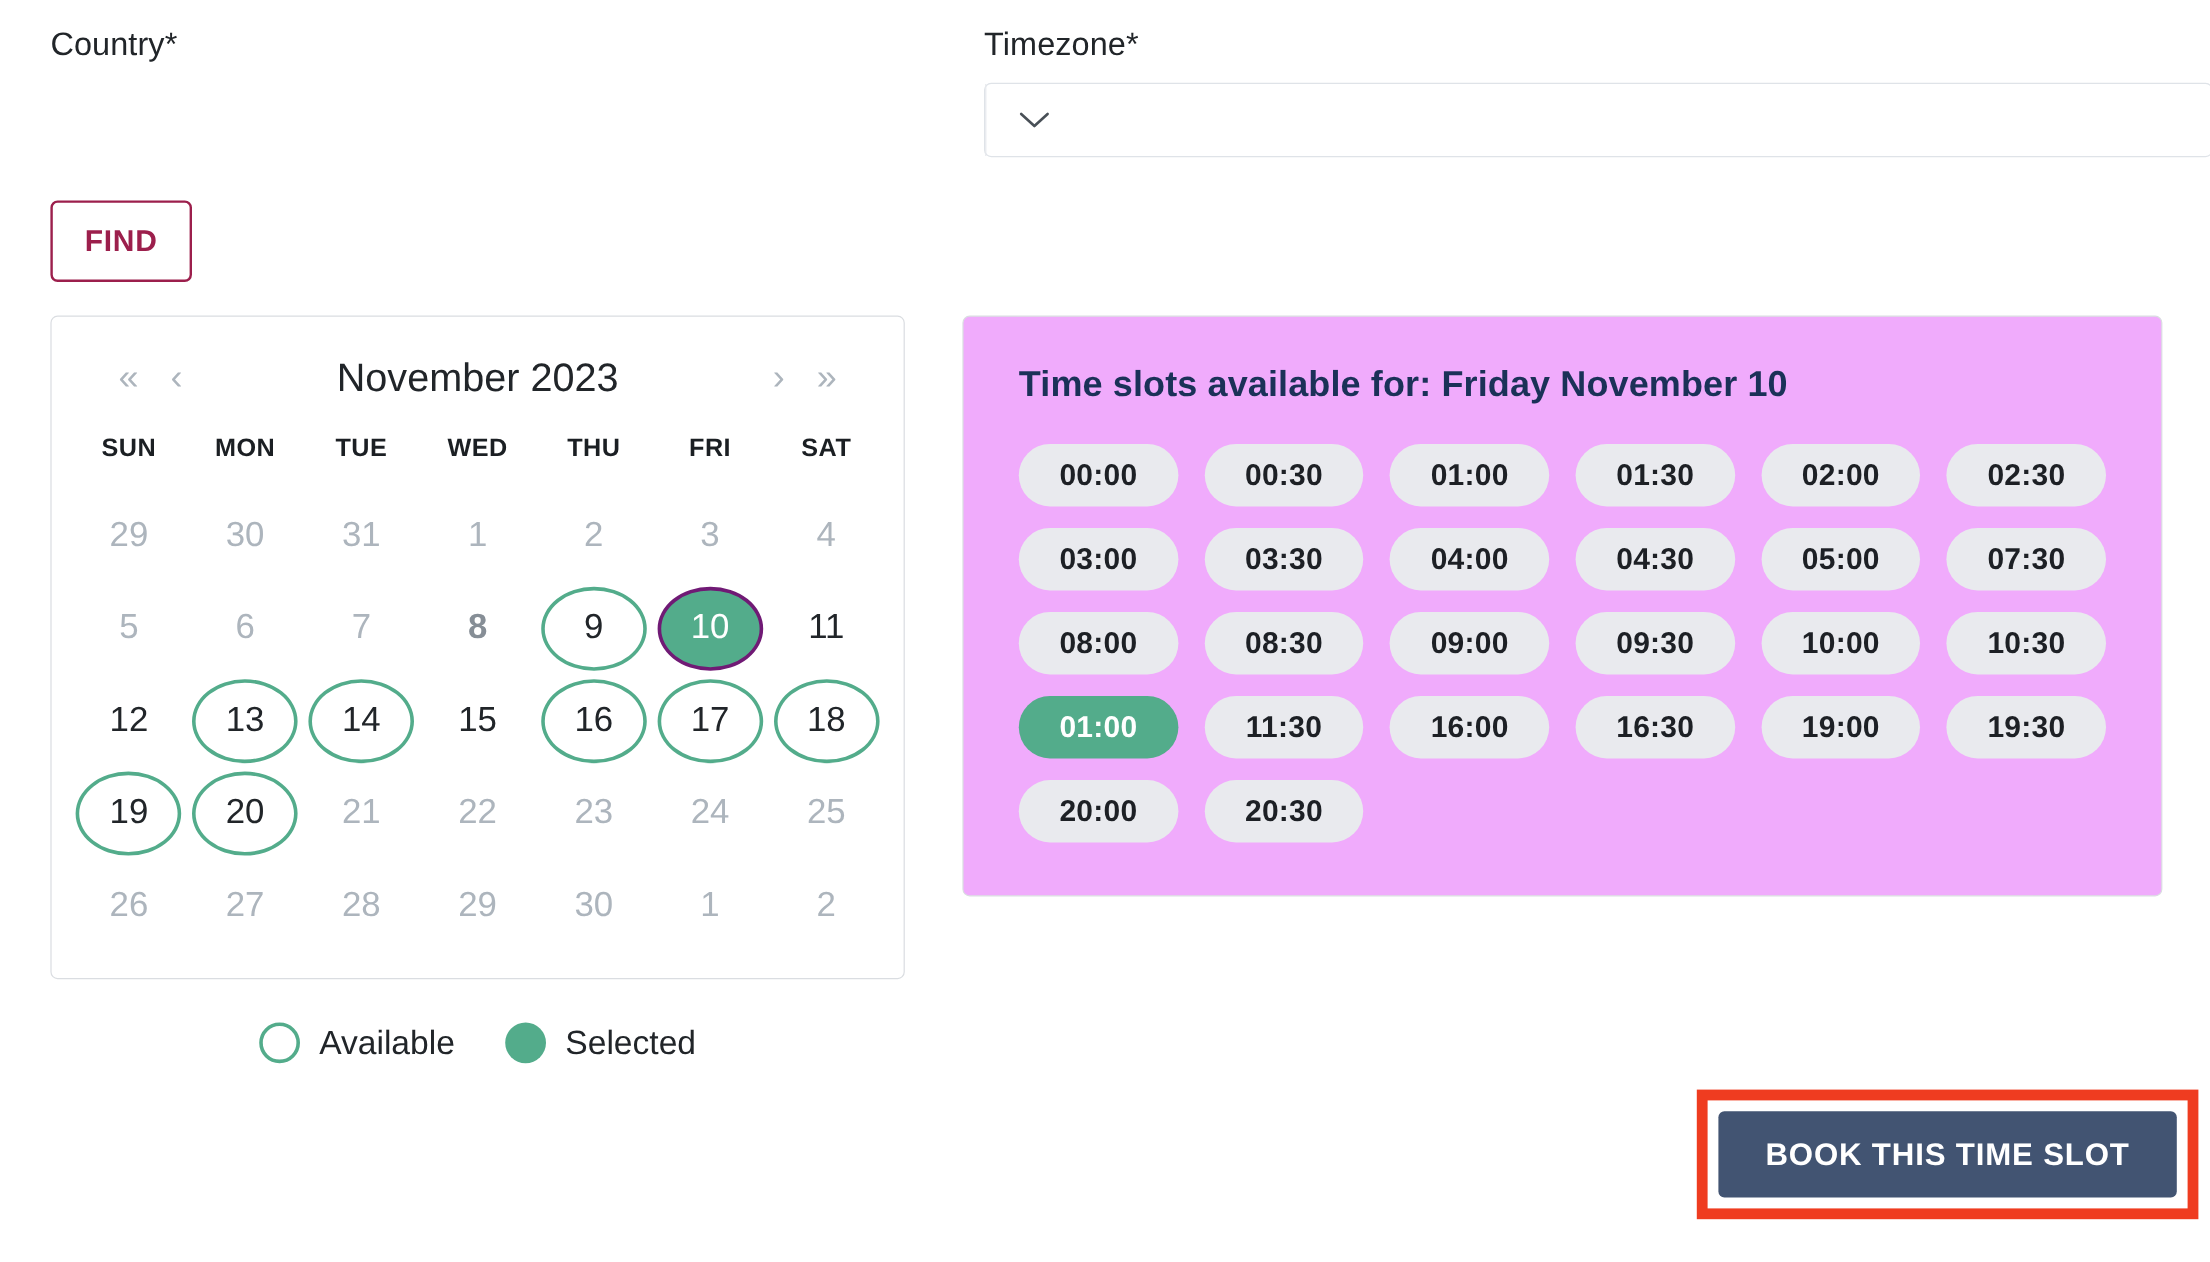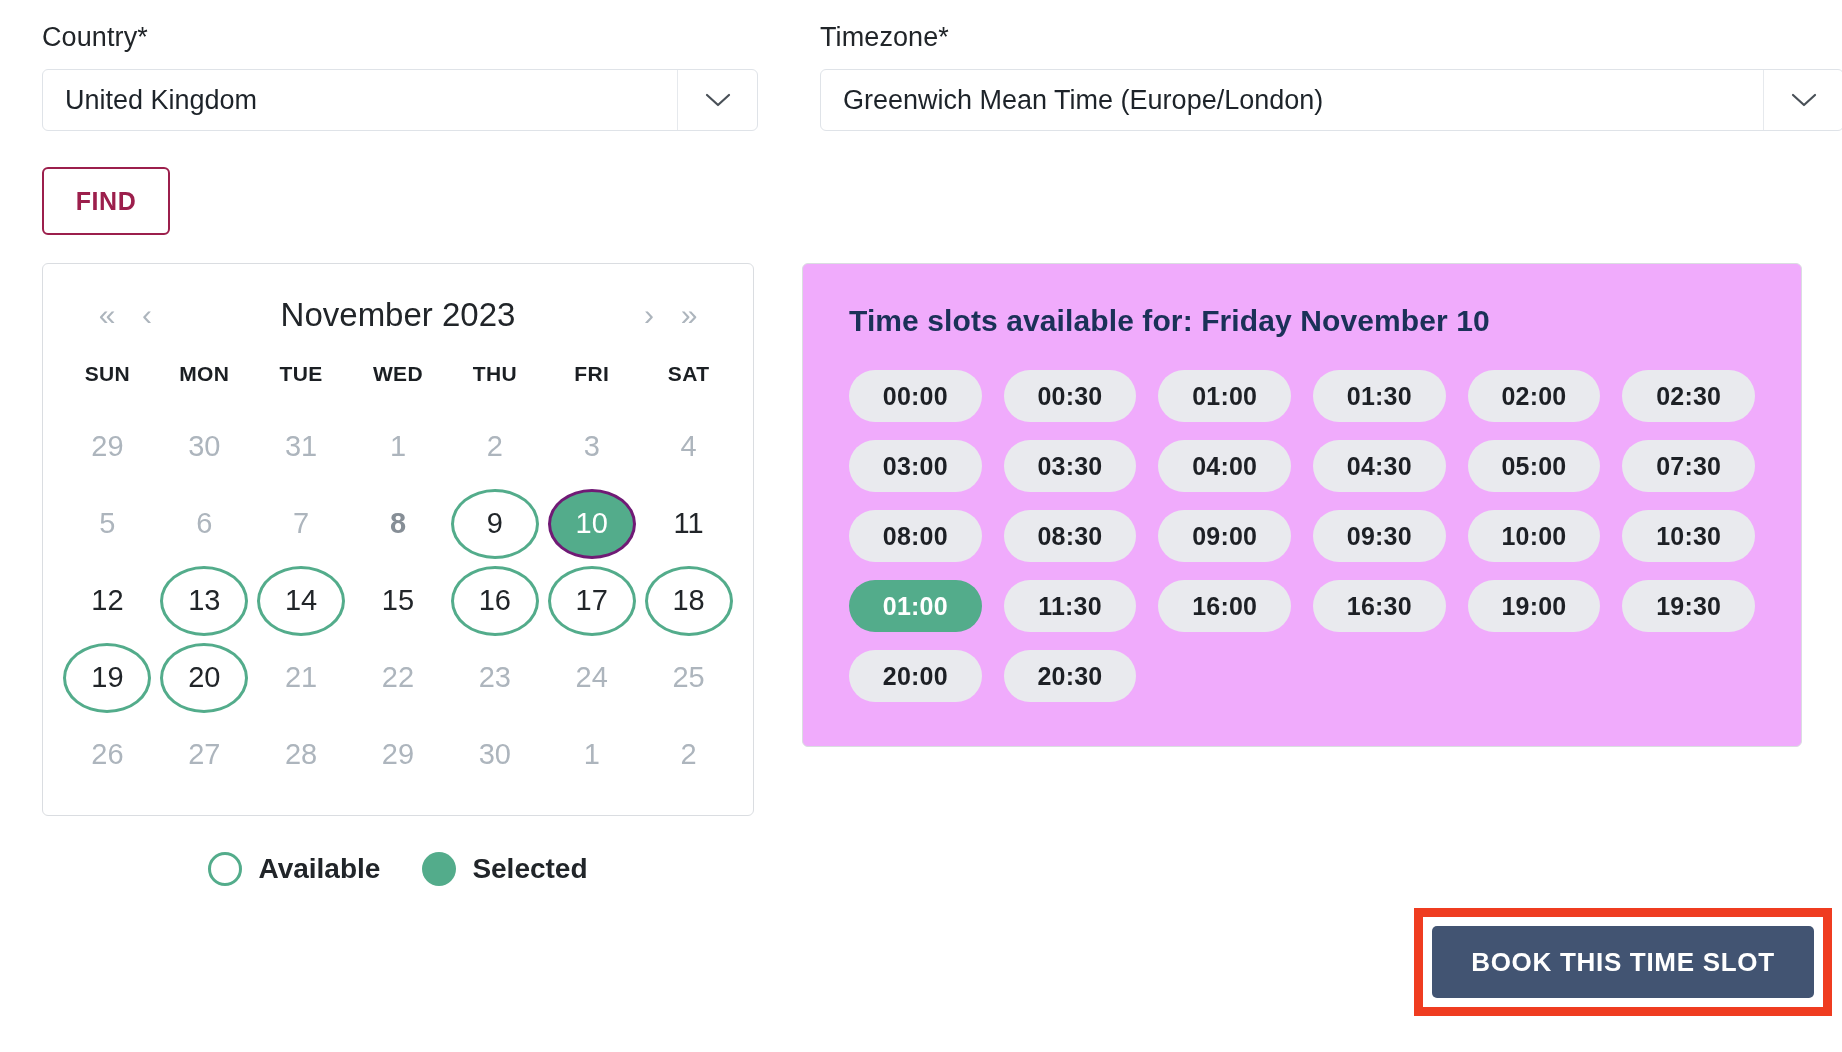--- a/index.html
+++ b/index.html
@@ -53,21 +53,21 @@
     width: 26px; height: 14px;
   }
   .chev svg { display: block; }
 
   
   .find-wrap { margin: 36px 0 0 42px; }
   .find-btn {
     display: inline-flex;
     align-items: center;
     justify-content: center;
-    width: 128px;
+    width: 118px;
     height: 68px;
     border: 2px solid #9c1f4c;
     border-radius: 6px;
     background: #ffffff;
     color: #9c1f4c;
     font-size: 25px;
     font-weight: bold;
     letter-spacing: 0.6px;
     cursor: pointer;
   }
@@ -155,21 +155,21 @@
     display: flex;
     align-items: center;
     justify-content: center;
     gap: 42px;
     margin-top: 36px;
   }
   .legend-item { display: flex; align-items: center; gap: 16px; }
   .legend-dot { width: 34px; height: 34px; border-radius: 50%; }
   .legend-dot.ring { border: 3px solid #53ac8b; background: #fff; }
   .legend-dot.fill { background: #53ac8b; }
-  .legend-text { font-size: 28px; color: #212529; font-weight: bold; }
+  .legend-text { font-size: 28px; color: #212529; }
 
   
   .slot-col { margin-left: 48px; width: 1000px; }
   .slots-panel {
     width: 1000px;
     border: 1px solid #dadde1;
     border-radius: 6px;
     background: #f0abfc;
     padding: 40px 46px 44px 46px;
   }
@@ -232,36 +232,25 @@
 </style>
 </head>
 <body>
 
 <div class="page">
 
   <div class="form-row">
 
     <div class="field-col-left">
       <div class="field-label">Country*</div>
-      <div class="select-box select-col-left">
-        <div class="select-value">United Kingdom</div>
-        <div class="select-arrow">
-          <span class="chev">
-            <svg viewBox="0 0 26 14" width="26" height="14" aria-hidden="true">
-              <polyline points="2,2 13,12 24,2" fill="none" stroke="#495057" stroke-width="2.2" stroke-linecap="round" stroke-linejoin="round"></polyline>
-            </svg>
-          </span>
-        </div>
-      </div>
     </div>
 
     <div class="field-col-right">
       <div class="field-label">Timezone*</div>
       <div class="select-box select-col-right">
-        <div class="select-value">Greenwich Mean Time (Europe/London)</div>
         <div class="select-arrow">
           <span class="chev">
             <svg viewBox="0 0 26 14" width="26" height="14" aria-hidden="true">
               <polyline points="2,2 13,12 24,2" fill="none" stroke="#495057" stroke-width="2.2" stroke-linecap="round" stroke-linejoin="round"></polyline>
             </svg>
           </span>
         </div>
       </div>
     </div>
 

